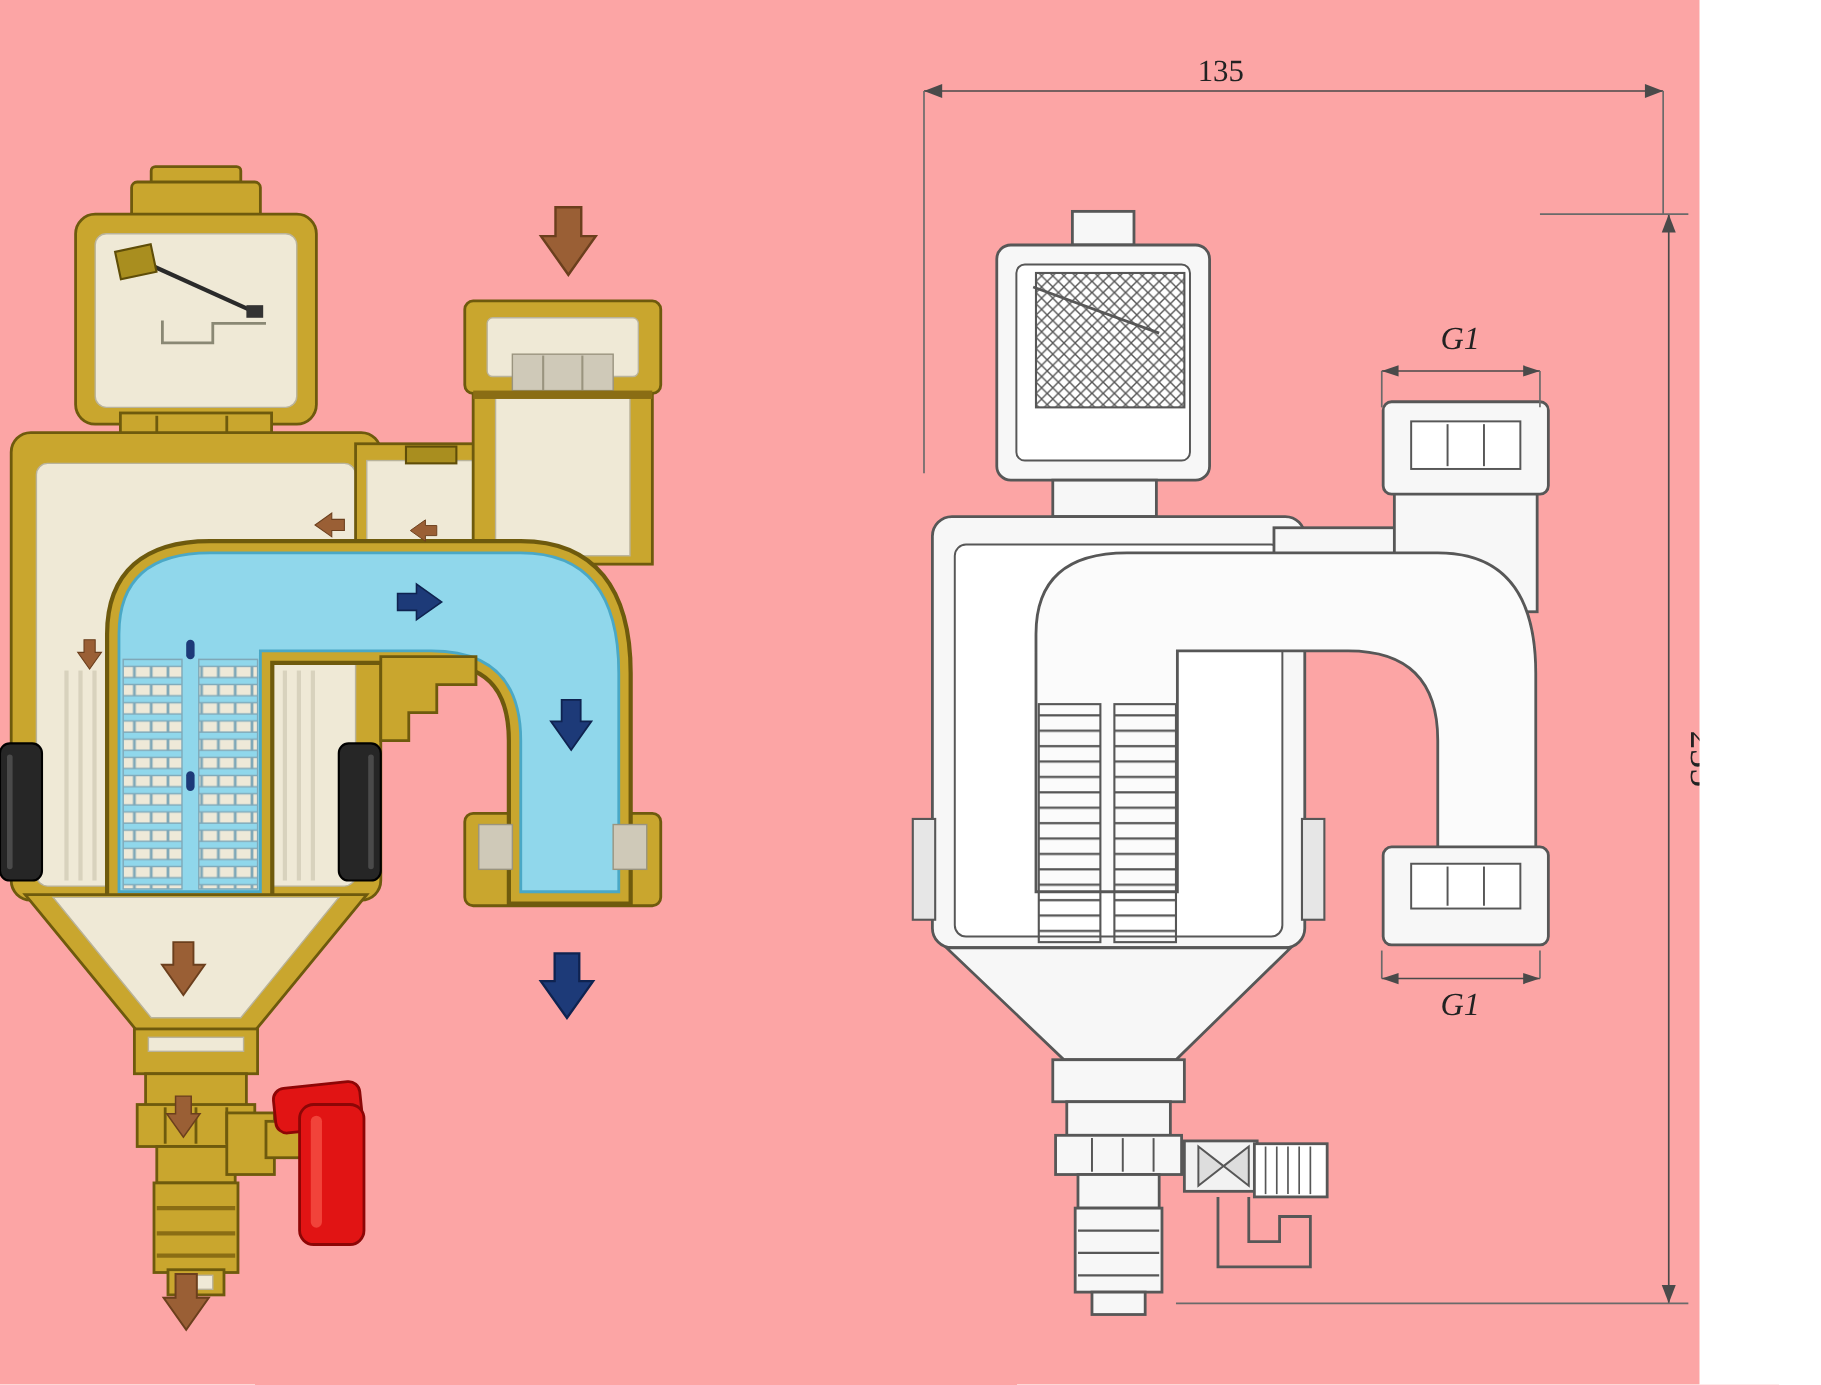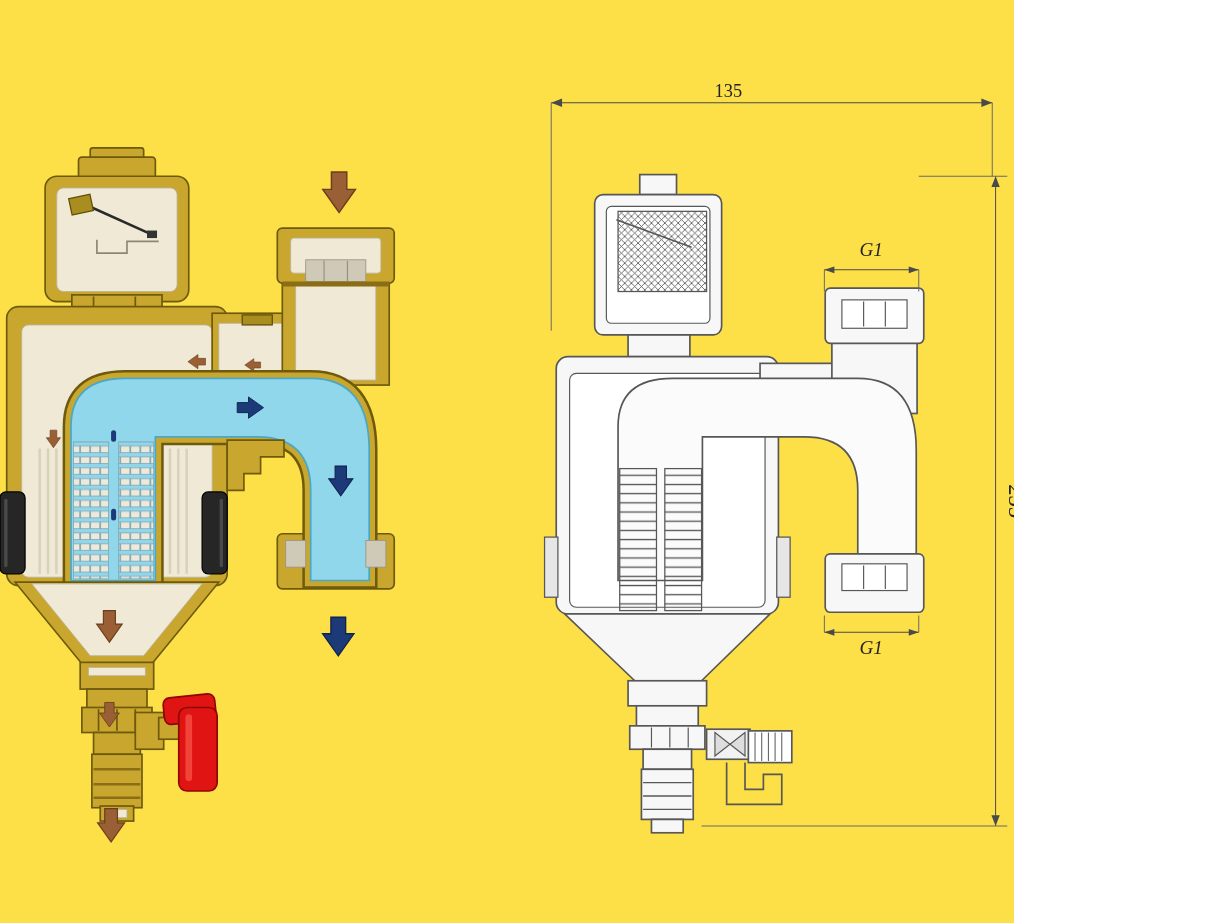--- a/index.html
+++ b/index.html
@@ -1,17 +1,17 @@
 <!DOCTYPE html>
 <html><head>
 <meta charset="utf-8">
 <style>
   html,body{margin:0;padding:0;background:#ffffff;}
   body{width:1214px;height:923px;overflow:hidden;font-family:"Liberation Sans",sans-serif;}
-  .stage{display:flex;width:1014px;height:923px;background:#fde047;}
+  .stage{display:flex;width:1133px;height:923px;background:#fca5a5;}
   svg{display:block;}
   
   .ol{fill:#f7f7f7;stroke:#575757;stroke-width:2;}
   .ol2{fill:#ffffff;stroke:#575757;stroke-width:1.4;}
   .oln{fill:none;stroke:#575757;stroke-width:2;}
   .olt{fill:none;stroke:#6a6a6a;stroke-width:1.2;}
   .dim{stroke:#4a4a4a;stroke-width:1.2;}
   .dimarr{fill:#4a4a4a;stroke:none;}
   .dim-num{font-family:"Liberation Serif",serif;font-size:22px;fill:#222;}
   .dim-num-big{font-family:"Liberation Serif",serif;font-size:27px;fill:#222;}

